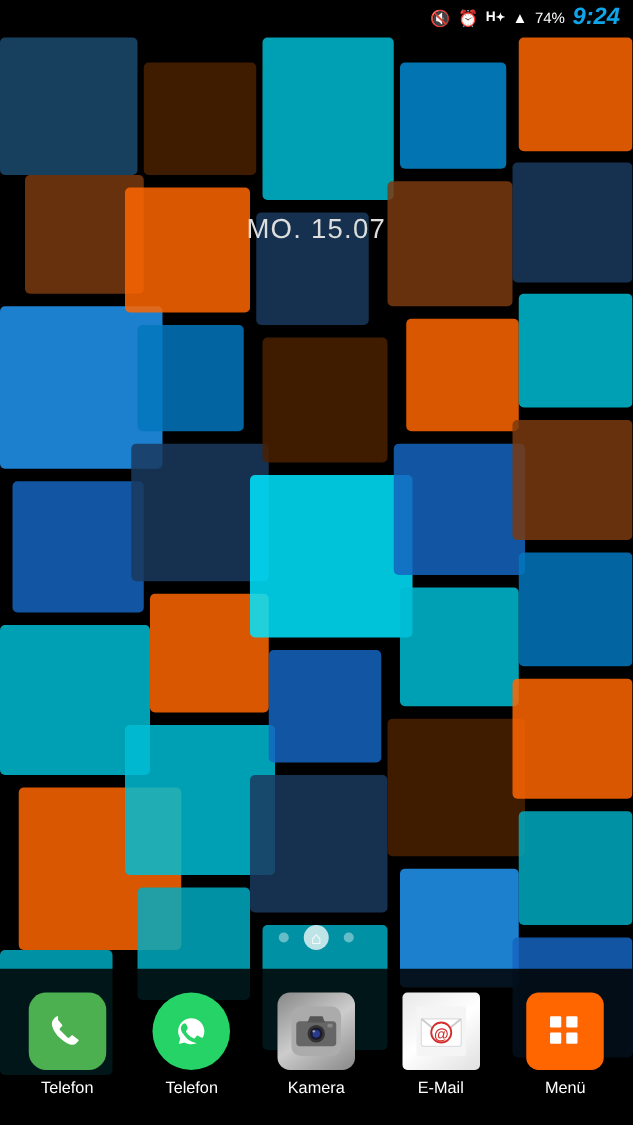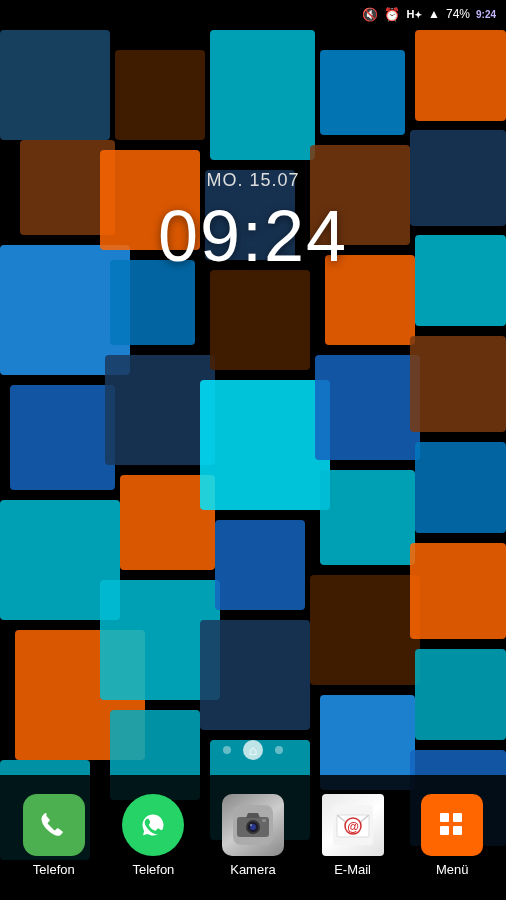--- a/index.html
+++ b/index.html
@@ -26,23 +26,24 @@
       z-index: 100;
       gap: 6px;
     }
 
     .status-icon {
       color: #fff;
       font-size: 13px;
     }
 
     .status-time {
-      color: #c4b5fd;
-      font-size: 10px;
+      color: #0ea5e9;
+      font-size: 19px;
       font-weight: bold;
+      font-style: italic;
     }
 
     
     #wallpaper {
       position: absolute;
       top: 0; left: 0;
       width: 506px;
       height: 900px;
       background: #000;
     }
@@ -52,21 +53,21 @@
       position: absolute;
       top: 170px;
       left: 50%;
       transform: translateX(-50%);
       text-align: center;
       z-index: 10;
     }
 
     #clock-date {
       color: #ddd;
-      font-size: 18px;
+      font-size: 22px;
       font-weight: 300;
       letter-spacing: 1px;
       margin-bottom: 4px;
     }
 
     #clock-time {
       color: #fff;
       font-size: 72px;
       font-weight: 200;
       letter-spacing: 2px;
@@ -226,21 +227,20 @@
 
   <span class="status-icon" style="font-size:12px;">▲</span>
 
   <span class="status-icon" style="font-size:12px;">74%</span>
 
   <span class="status-time">9:24</span>
 </div>
 
 <div id="clock-widget">
   <div id="clock-date">MO. 15.07</div>
-  <div id="clock-time">09:24</div>
 </div>
 
 <div id="home-dots">
   <div class="dot"></div>
   <div class="dot home-btn" style="background:rgba(255,255,255,0.75);clip-path:none;width:20px;height:20px;display:flex;align-items:center;justify-content:center;">
     <span style="font-size:14px;color:#fff;">⌂</span>
   </div>
   <div class="dot"></div>
 </div>
 

